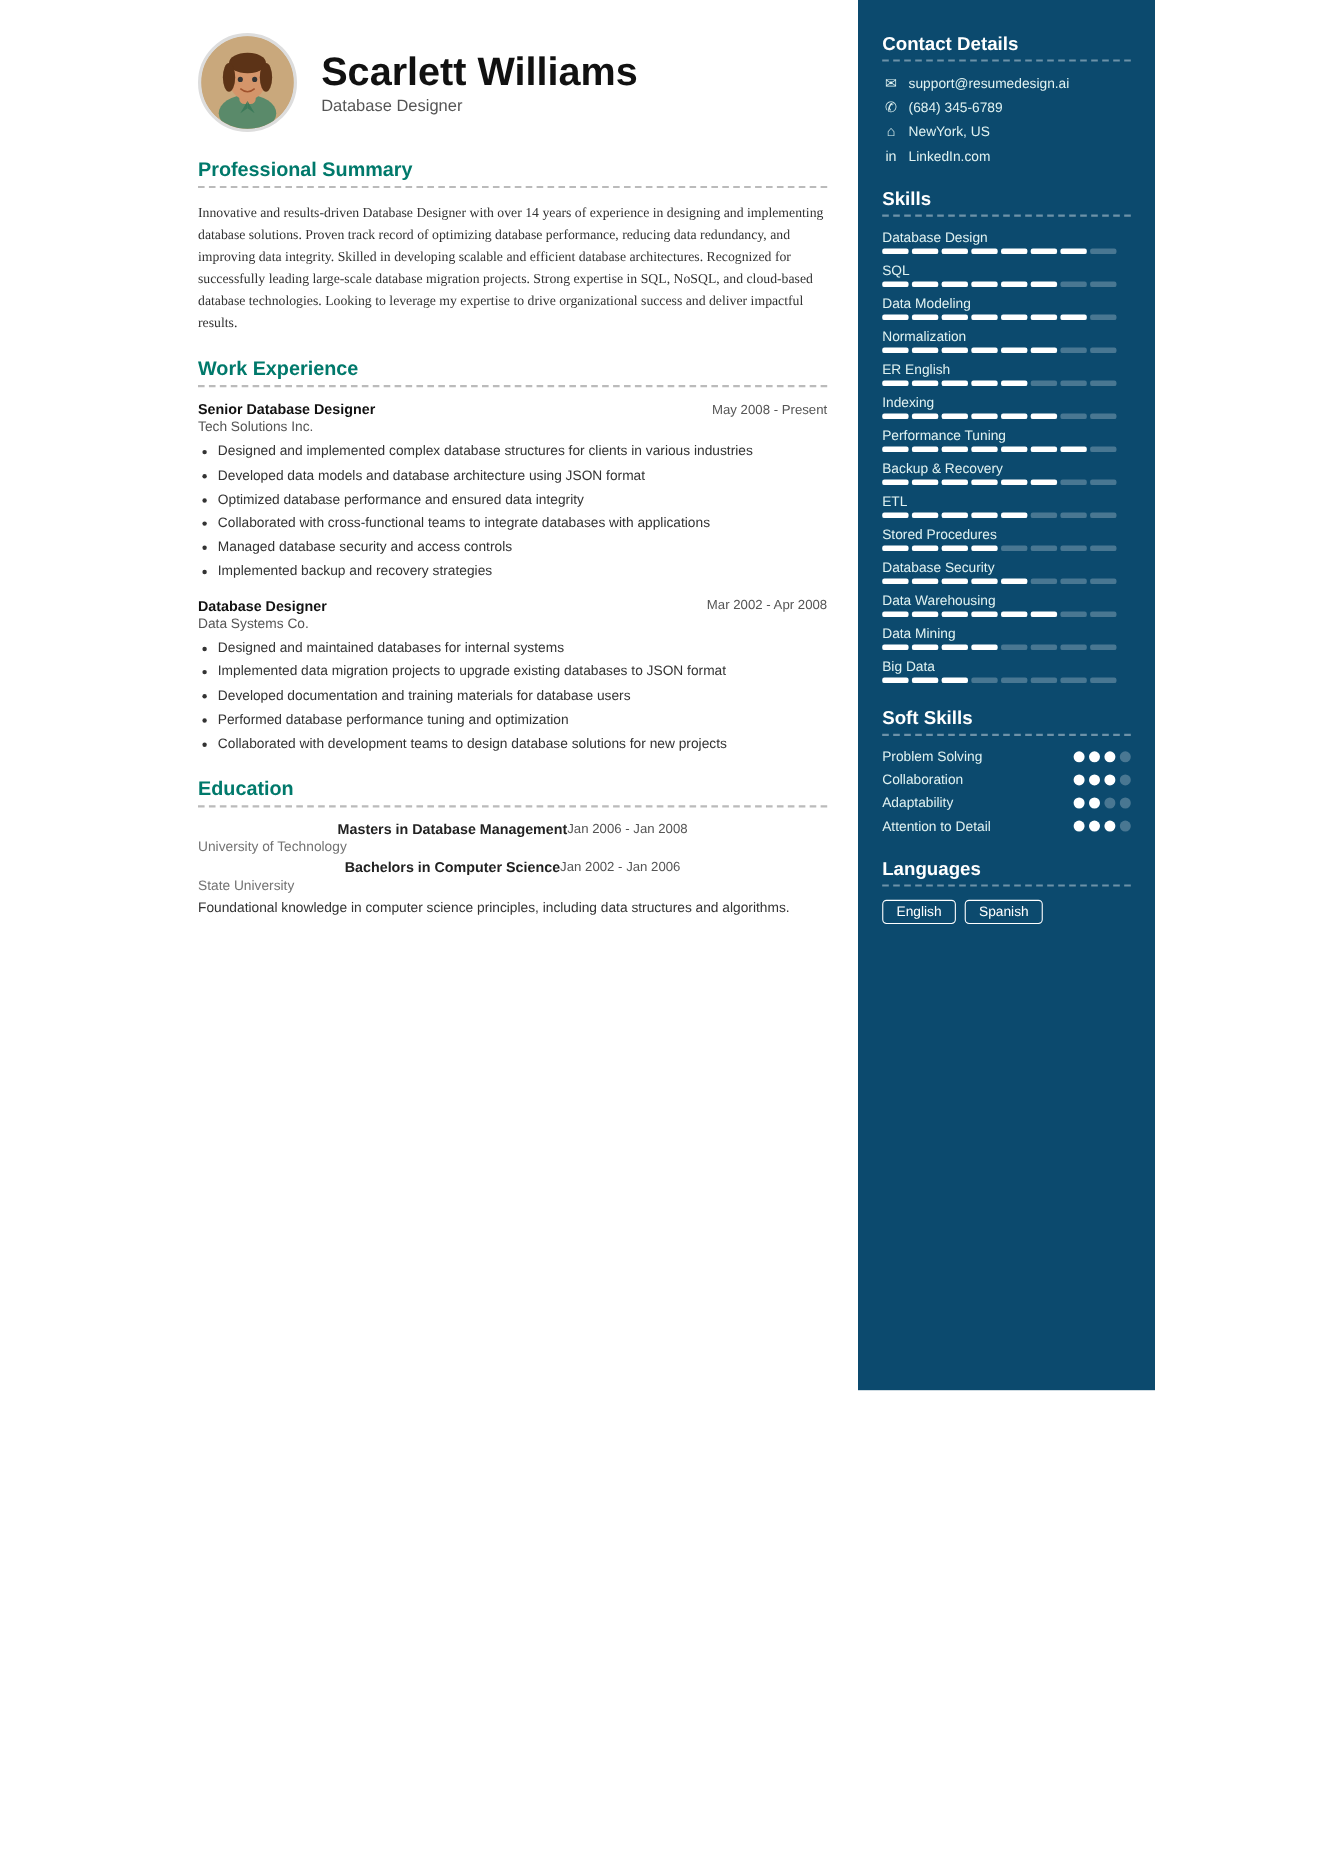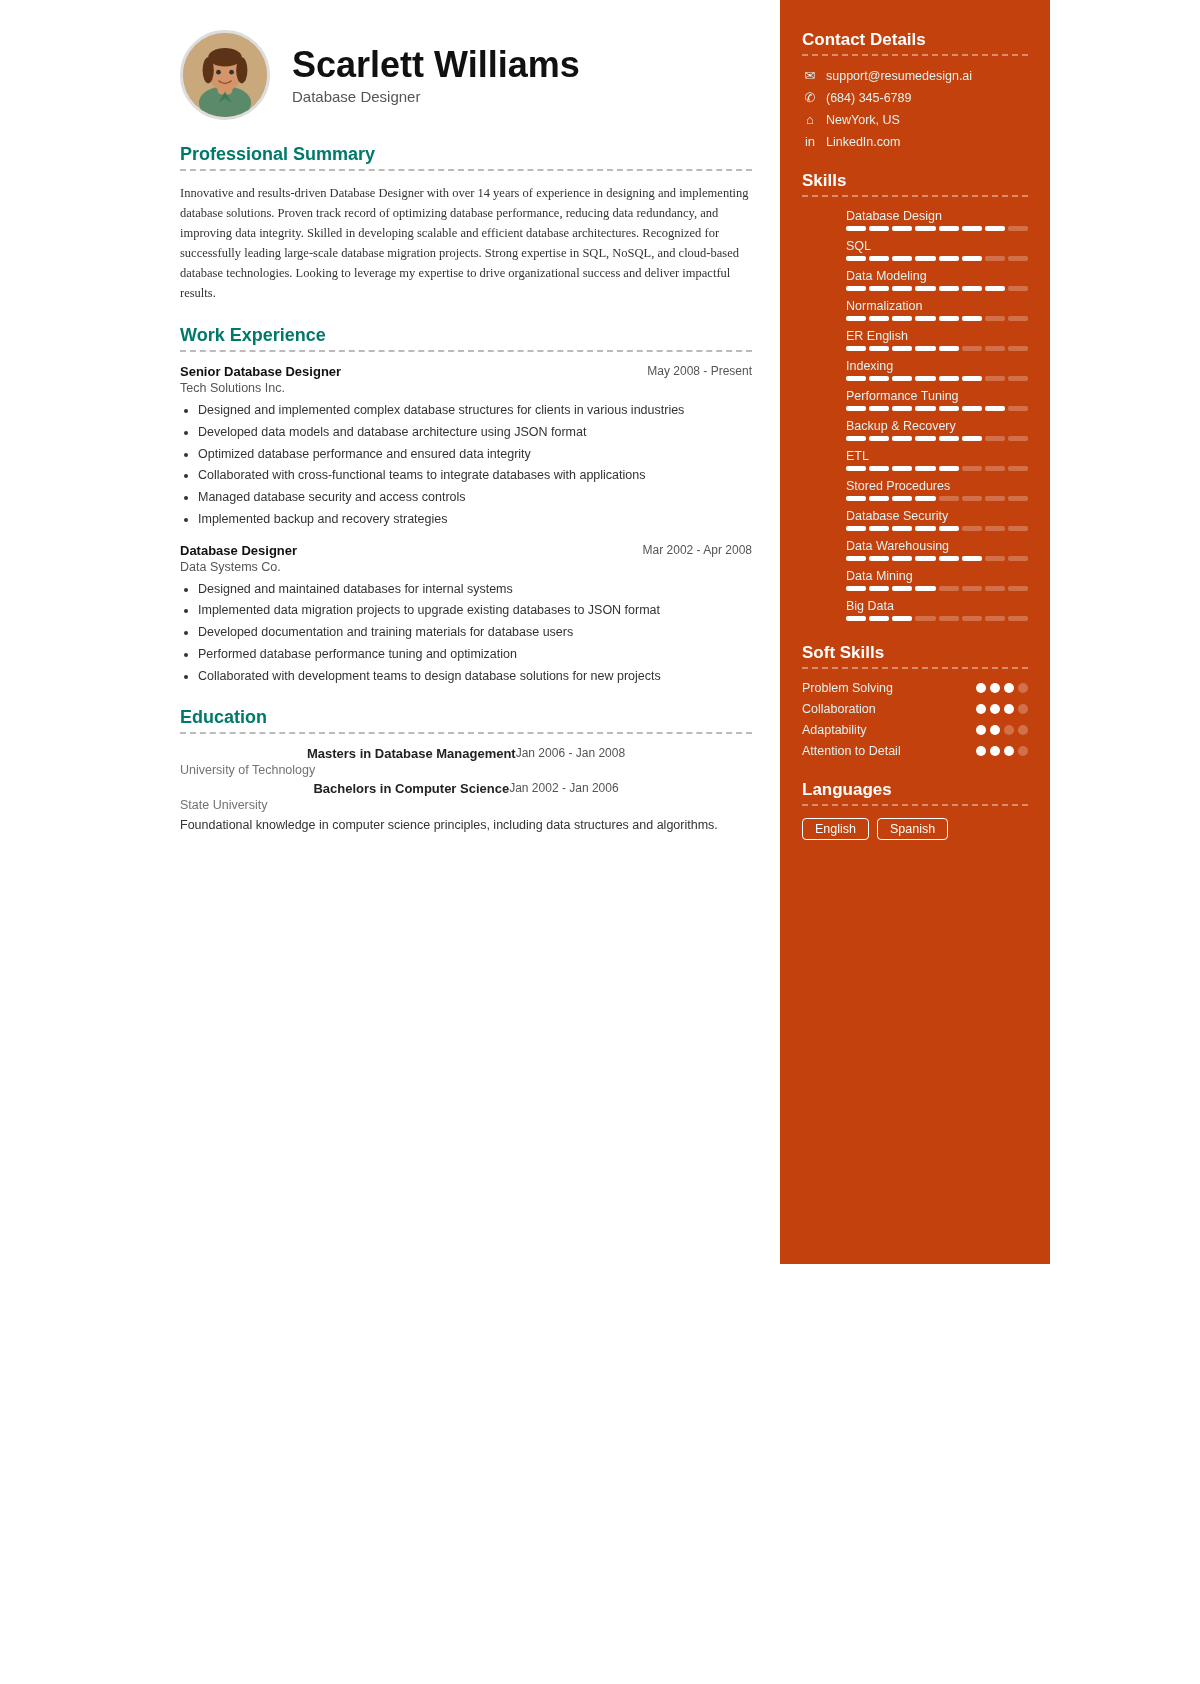--- a/index.html
+++ b/index.html
@@ -69,21 +69,21 @@
     }
     .summary-text {
       font-size: 12.5px;
       line-height: 1.6;
       color: #333;
       font-family: Liberation Serif, serif;
     }
     .job-header {
       display: flex;
       justify-content: space-between;
-      align-items: flex-start;
+      align-items: center;
       margin-bottom: 2px;
     }
     .job-title {
       font-weight: 700;
       font-size: 13px;
       color: #111;
     }
     .job-date {
       font-size: 12px;
       color: #555;
@@ -126,21 +126,21 @@
     .edu-desc {
       font-size: 12.5px;
       color: #333;
       line-height: 1.5;
       margin-bottom: 14px;
     }
 
     
     .right-col {
       width: 270px;
-      background: #c2410c;
+      background: #0c4a6e;
       color: #fff;
       padding: 30px 22px;
       flex-shrink: 0;
     }
     .right-col .section-title {
       color: #fff;
       font-size: 17px;
       margin-bottom: 4px;
     }
     .right-col .section-divider {
@@ -157,21 +157,20 @@
     }
     .contact-icon {
       width: 16px;
       text-align: center;
       flex-shrink: 0;
       font-size: 13px;
     }
     
     .skill-row {
       margin-bottom: 8px;
-      margin-left: 44px;
     }
     .skill-name {
       font-size: 12.5px;
       color: #e0f2f1;
       margin-bottom: 3px;
     }
     .skill-bar-bg {
       display: flex;
       gap: 3px;
     }

